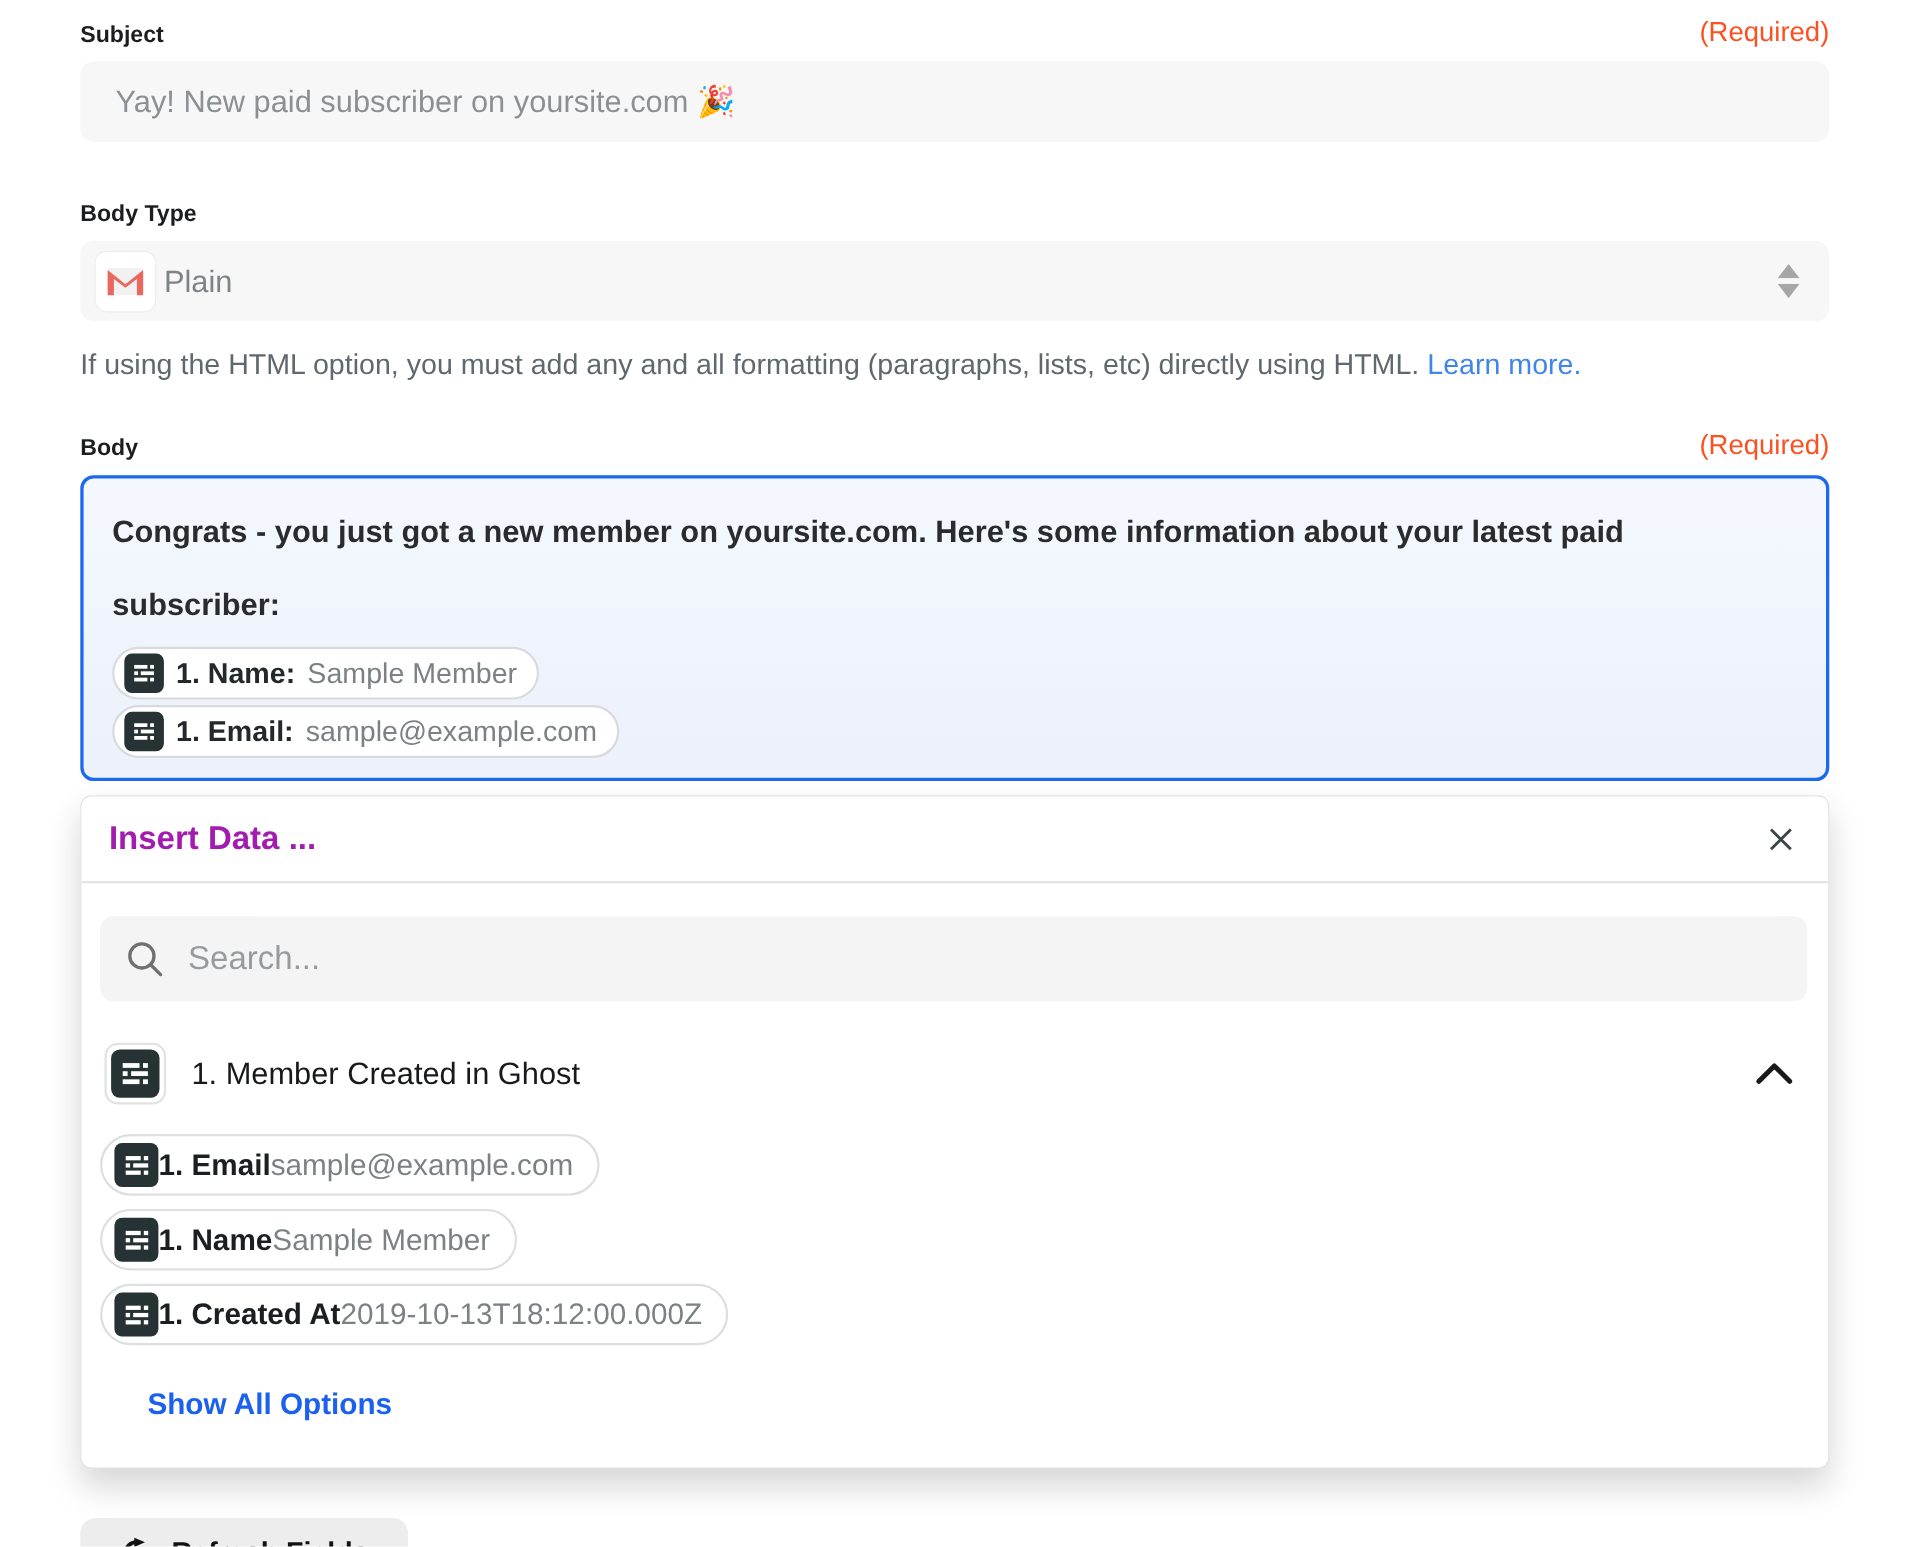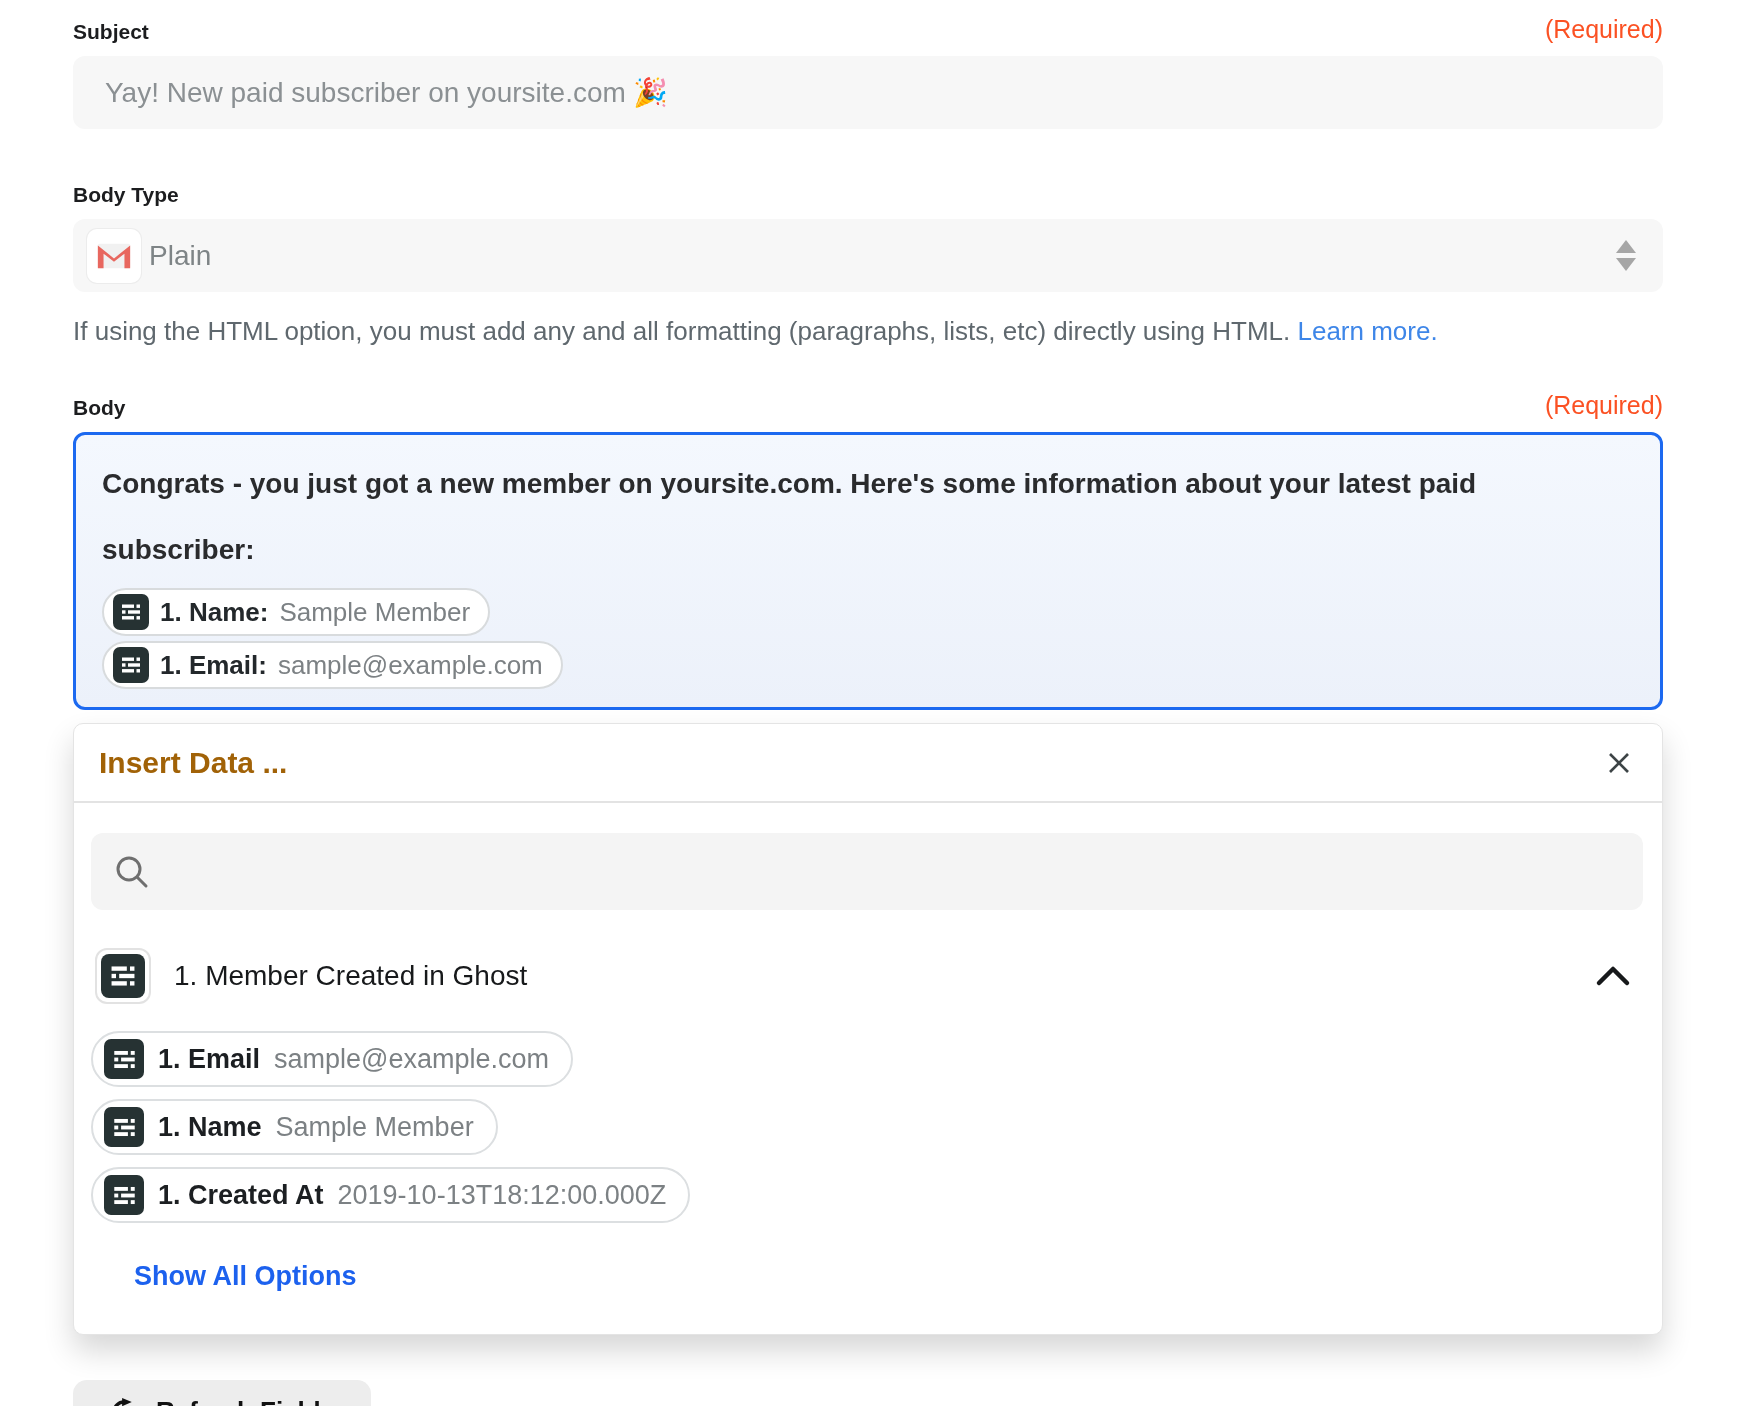--- a/index.html
+++ b/index.html
@@ -61,21 +61,21 @@
   .data-icon svg { display:block; }
 
   .panel {
     margin-top:13px; background:#ffffff; border:1px solid #e4e4e4; border-radius:10px;
     box-shadow:0 16px 30px rgba(0,0,0,0.16);
   }
   .panel-header {
     height:79px; display:flex; align-items:center; justify-content:space-between;
     padding:0 28px 0 25px; border-bottom:2px solid #e3e3e3;
   }
-  .panel-title { font-size:30px; font-weight:700; color:#a16207; }
+  .panel-title { font-size:30px; font-weight:700; color:#a21caf; }
   .close-btn { cursor:pointer; display:flex; align-items:center; }
 
   .search-wrap {
     margin:30px 19px 0 17px; height:77px; background:#f4f4f4; border-radius:12px;
     display:flex; align-items:center; padding:0 22px;
   }
   .search-wrap input {
     border:none; outline:none; background:transparent; flex:1; margin-left:20px;
     font-family:"Liberation Sans", sans-serif; font-size:30px; color:#4a4f52;
   }
@@ -86,21 +86,21 @@
   }
   .group-icon-frame {
     width:56px; height:56px; background:#ffffff; border:2px solid #e2e2e2; border-radius:12px;
     display:flex; align-items:center; justify-content:center; flex:none;
   }
   .group-icon-frame .data-icon { width:44px; height:44px; border-radius:8px; }
   .group-title { margin-left:23px; font-size:28px; font-weight:400; color:#17191b; flex:1; }
 
   .fields-list { margin:27px 0 0 17px; }
   .field-pill {
-    display:inline-flex; align-items:center; gap:14px;
+    display:inline-flex; align-items:center; 
     background:#ffffff; border:2px solid #dcdfe1; border-radius:999px;
     padding:6px 22px 6px 11px; cursor:pointer; margin-bottom:12px;
   }
   .field-pill .fp-label { font-size:27px; font-weight:700; color:#1c1f22; white-space:nowrap; }
   .field-pill .fp-value { font-size:27px; color:#7c8184; white-space:nowrap; }
   .field-pill .data-icon { width:40px; height:40px; }
   .fields-list .row { display:block; }
 
   .show-all {
     display:inline-block; margin:26px 0 42px 60px;
@@ -204,20 +204,21 @@
       </span>
     </div>
 
     <div class="search-wrap">
       <span style="display:flex;">
         <svg width="38" height="38" viewBox="0 0 38 38">
           <circle cx="16" cy="16" r="11" fill="none" stroke="#6f6f6f" stroke-width="3"></circle>
           <line x1="24.5" y1="24.5" x2="33" y2="33" stroke="#6f6f6f" stroke-width="3" stroke-linecap="round"></line>
         </svg>
       </span>
+      <input type="text" placeholder="Search..." style="">
     </div>
 
     <div class="group-header">
       <span class="group-icon-frame">
         <span class="data-icon">
           <svg width="28" height="28" viewBox="0 0 22 22">
             <rect x="2" y="3.5" width="12" height="3.4" fill="#fff"></rect>
               <rect x="16.5" y="3.5" width="3.5" height="3.4" fill="#fff"></rect>
             <rect x="2" y="9.3" width="3.5" height="3.4" fill="#fff"></rect>
               <rect x="8" y="9.3" width="12" height="3.4" fill="#fff"></rect>

